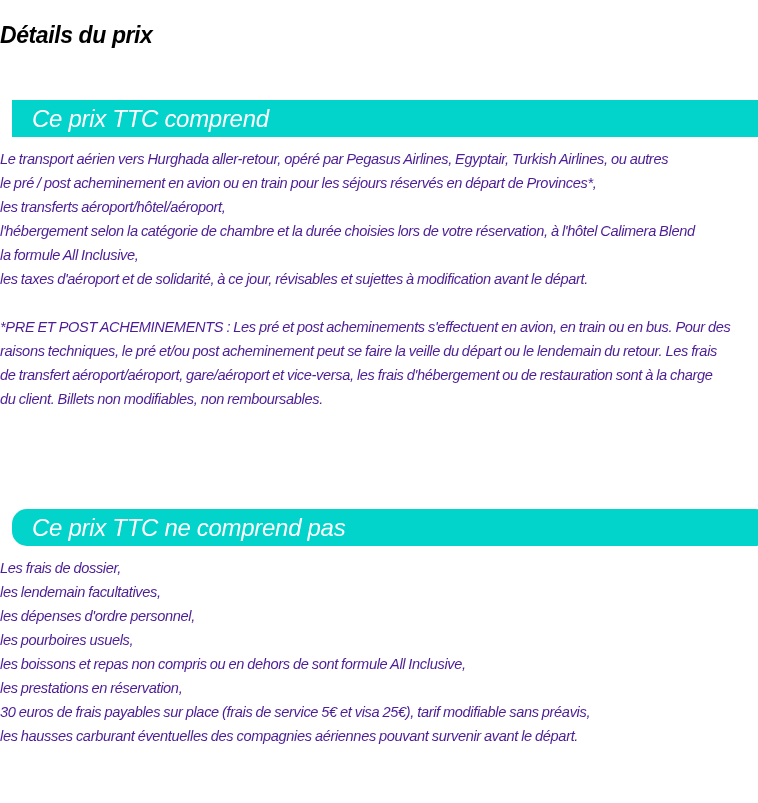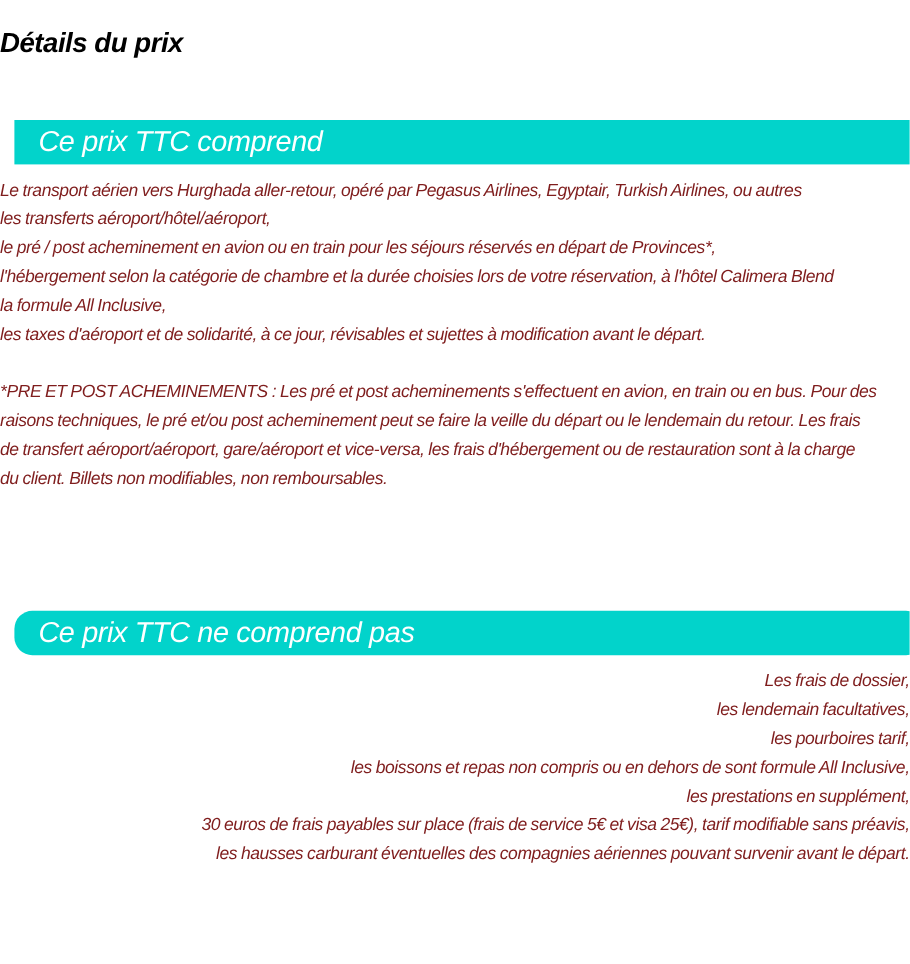--- a/index.html
+++ b/index.html
@@ -41,21 +41,21 @@
       color: #ffffff;
       line-height: 37px;
       letter-spacing: -0.3px;
     }
     .section-body {
       position: absolute;
       left: 0;
       width: 758px;
       font-size: 14.6px;
       font-style: italic;
-      color: #7f1d1d;
+      color: #4c1d95;
       line-height: 24px;
       letter-spacing: -0.35px;
       word-spacing: -0.5px;
     }
     .section-body p {
       margin: 0;
     }
     .section-body .line {
       display: block;
       white-space: nowrap;
@@ -69,42 +69,43 @@
 
 <h1 class="page-title" style="color:#000000;">Détails du prix</h1>
 
 <div class="section-banner" style="top:100px; background:#02D3CB;">
   <h2>Ce prix TTC comprend</h2>
 </div>
 
 <div class="section-body" style="top:147px;">
   <p>
     <span class="line">Le transport aérien vers Hurghada aller-retour, opéré par Pegasus Airlines, Egyptair, Turkish Airlines, ou autres</span>
+    <span class="line">le pré / post acheminement en avion ou en train pour les séjours réservés en départ de Provinces*,</span>
     <span class="line">les transferts aéroport/hôtel/aéroport,</span>
-    <span class="line">le pré / post acheminement en avion ou en train pour les séjours réservés en départ de Provinces*,</span>
     <span class="line">l'hébergement selon la catégorie de chambre et la durée choisies lors de votre réservation, à l'hôtel Calimera Blend</span>
     <span class="line">la formule All Inclusive,</span>
     <span class="line">les taxes d'aéroport et de solidarité, à ce jour, révisables et sujettes à modification avant le départ.</span>
   </p>
   <div class="spacer"></div>
   <p>
     <span class="line">*PRE ET POST ACHEMINEMENTS : Les pré et post acheminements s'effectuent en avion, en train ou en bus. Pour des</span>
     <span class="line">raisons techniques, le pré et/ou post acheminement peut se faire la veille du départ ou le lendemain du retour. Les frais</span>
     <span class="line">de transfert aéroport/aéroport, gare/aéroport et vice-versa, les frais d'hébergement ou de restauration sont à la charge</span>
     <span class="line">du client. Billets non modifiables, non remboursables.</span>
   </p>
 </div>
 
 <div class="section-banner" style="top:509px; background:#02D3CB;border-radius:15px;">
   <h2>Ce prix TTC ne comprend pas</h2>
 </div>
 
-<div class="section-body" style="top:556px;text-align:right;">
+<div class="section-body" style="top:556px;">
   <p>
     <span class="line">Les frais de dossier,</span>
     <span class="line">les lendemain facultatives,</span>
-    <span class="line">les pourboires tarif,</span>
+    <span class="line">les dépenses d'ordre personnel,</span>
+    <span class="line">les pourboires usuels,</span>
     <span class="line">les boissons et repas non compris ou en dehors de sont formule All Inclusive,</span>
-    <span class="line">les prestations en supplément,</span>
+    <span class="line">les prestations en réservation,</span>
     <span class="line">30 euros de frais payables sur place (frais de service 5€ et visa 25€), tarif modifiable sans préavis,</span>
     <span class="line">les hausses carburant éventuelles des compagnies aériennes pouvant survenir avant le départ.</span>
   </p>
 </div>
 
 </body></html>

